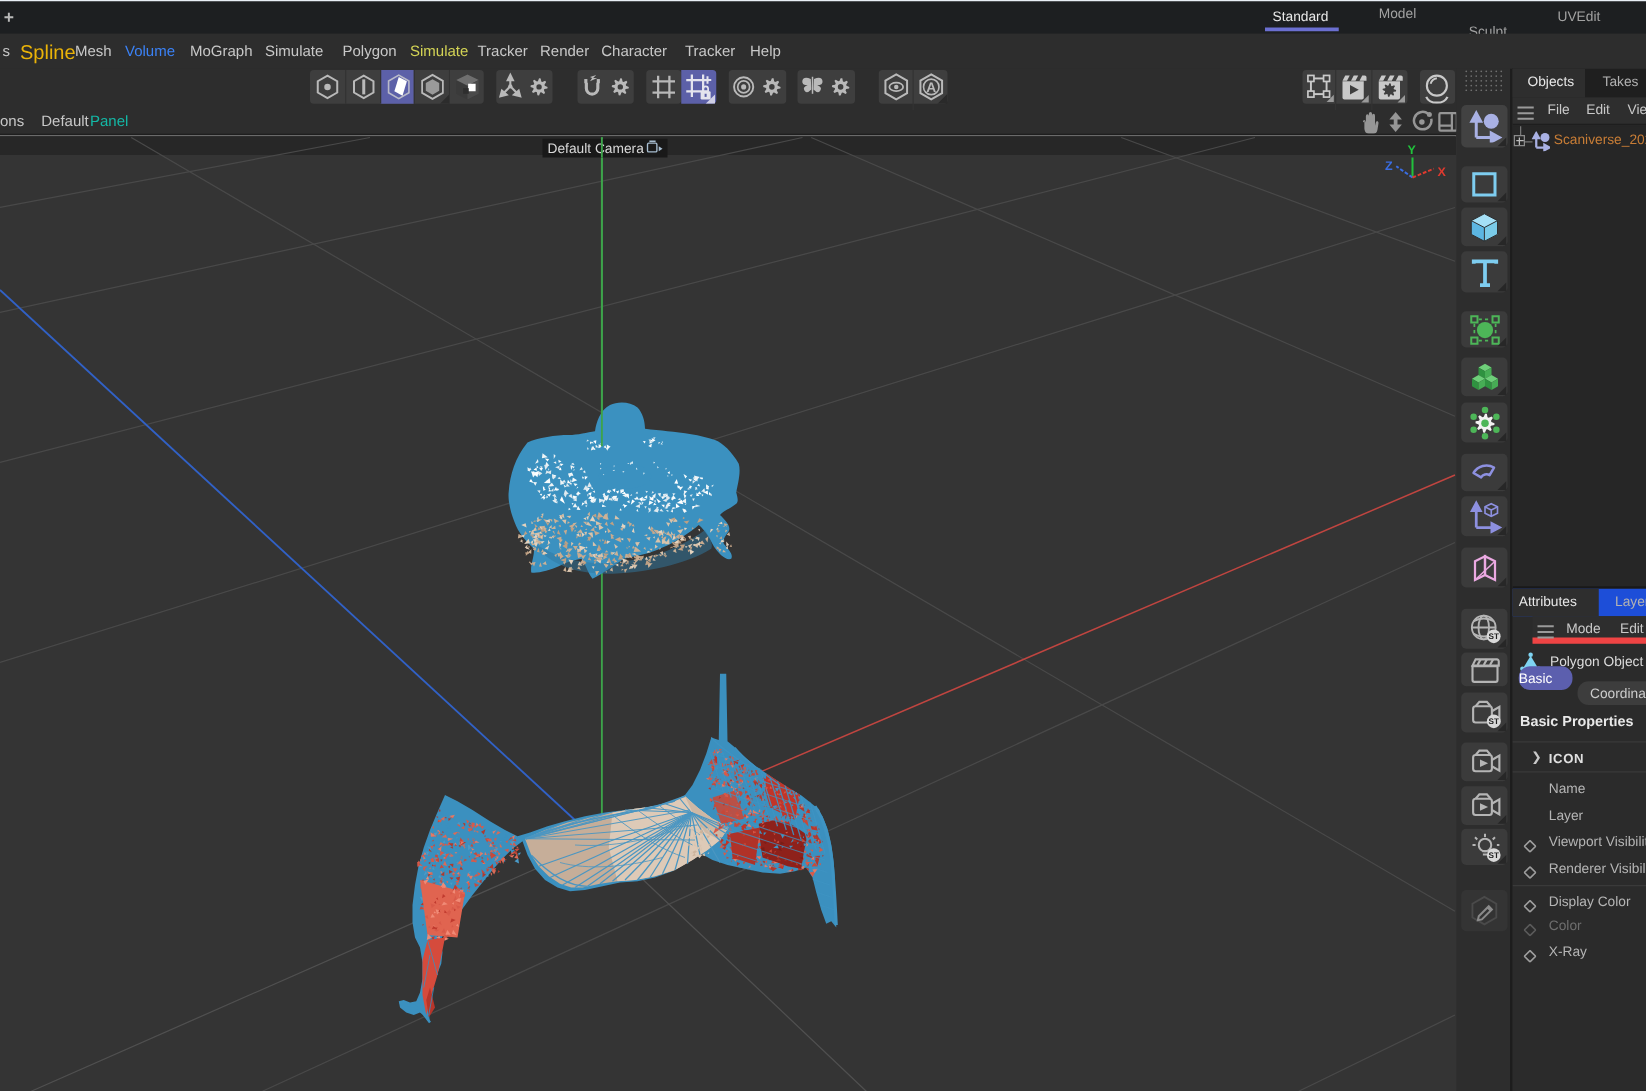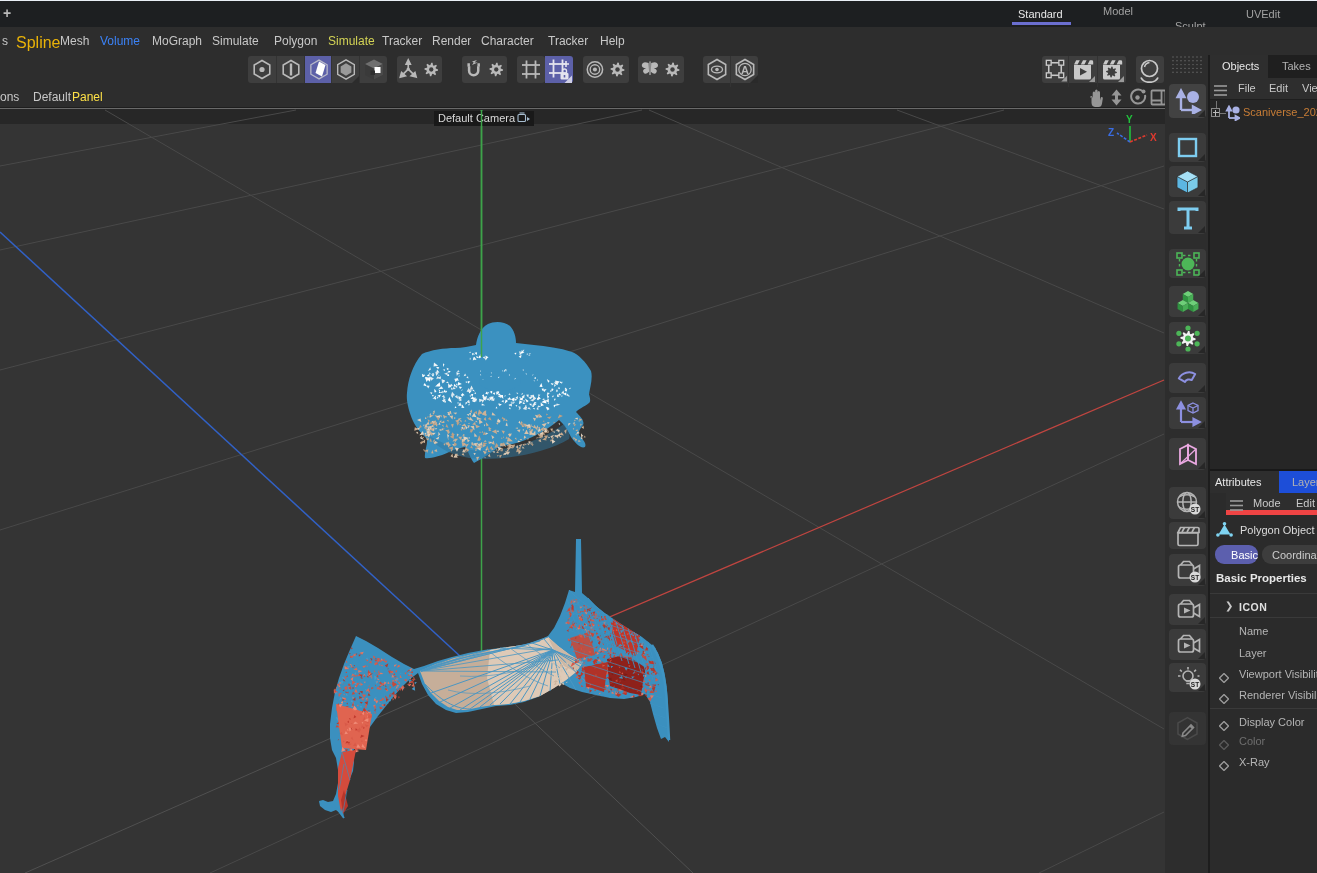--- a/index.html
+++ b/index.html
@@ -191,21 +191,21 @@
     <div style="position:absolute;left:1136px;top:56px;width:28px;height:27px;background:#3e3e3e;border-radius:3px"><svg width="27" height="27" viewBox="0 0 27 27">
         <g fill="none" stroke="#c9c9c9">
           <circle cx="13.5" cy="12.5" r="8" stroke-width="1.7"></circle>
           <path d="M8.5,11 a6,6 0 0 1 5,-4.4" stroke-width="1.5"></path>
           <path d="M5,21.5 a9,7 0 0 0 17,0" stroke-width="1.8"></path>
         </g>
       </svg></div>
 
 <span style="position:absolute;left:-6px;top:90px;font-size:12px;color:#c8c8c8">tions</span>
 <span style="position:absolute;left:33px;top:90px;font-size:12px;color:#c8c8c8">Default</span>
-<span style="position:absolute;left:72px;top:90px;font-size:12px;color:#fde047">Panel</span>
+<span style="position:absolute;left:72px;top:90px;font-size:12px;color:#14b8a6">Panel</span>
 <div style="position:absolute;left:1086px;top:88px;display:flex;gap:2px">
       <svg width="19" height="19" viewBox="0 0 19 19">
         <path d="M5.5,9 v5.5 q0,4 3.5,4.5 h3.5 q3,0 3.5,-3.5 l0.8,-5 q0.2,-1.4 -0.8,-1.6 q-1,-0.2 -1.4,1.2 l-0.6,2.4 v-8 q0,-1.5 -1.2,-1.5 q-1.2,0 -1.2,1.5 v-1.5 q0,-1.5 -1.2,-1.5 q-1.3,0 -1.3,1.5 v1.8 q0,-1.4 -1.2,-1.4 q-1.2,0 -1.2,1.5 v5 q-0.4,-2 -1.7,-1.8 q-1,0.2 -0.5,1.9 z" fill="#969696"></path>
       </svg>
       <svg width="19" height="19" viewBox="0 0 19 19">
         <g fill="#969696">
           <polygon points="9.5,1.5 4.5,7.5 14.5,7.5"></polygon>
           <rect x="8" y="7" width="3" height="5"></rect>
           <polygon points="9.5,17.5 4.5,11.5 14.5,11.5"></polygon>
         </g>
@@ -2299,21 +2299,21 @@
       <span style="position:absolute;left:70px;top:4px;font-size:11px;color:#c9c9c9">Edit</span>
       <span style="position:absolute;left:103px;top:4px;font-size:11px;color:#c9c9c9">Us</span>
     </div>
     <div style="position:absolute;left:6px;top:52px"><svg width="17" height="16" viewBox="0 0 17 16">
             <polygon points="8.5,3.5 14.5,13.5 2.5,13.5" fill="#7fd4f2"></polygon>
             <circle cx="8.5" cy="2.8" r="1.8" fill="#7fd4f2"></circle>
             <circle cx="1.9" cy="14" r="1.8" fill="#7fd4f2"></circle>
             <circle cx="15.1" cy="14" r="1.8" fill="#7fd4f2"></circle>
           </svg></div>
     <span style="position:absolute;left:30px;top:55px;font-size:11px;color:#dcdcdc;white-space:nowrap">Polygon Object [S</span>
-    <div style="position:absolute;left:5px;top:76px;width:43px;height:19px;background:#5c5fae;border-radius:9px;text-align:right"><span style="font-size:11px;color:#fff;line-height:19px">Basic</span></div>
+    <div style="position:absolute;left:5px;top:64px;width:43px;height:19px;background:#5c5fae;border-radius:9px;text-align:left"><span style="font-size:11px;color:#fff;line-height:19px">Basic</span></div>
     <div style="position:absolute;left:52px;top:76px;width:70px;height:19px;background:#3d3d3d;border-radius:9px"><span style="font-size:11px;color:#ccc;line-height:19px;padding-left:10px">Coordinat</span></div>
     <span style="position:absolute;left:6px;top:103px;font-size:11.5px;font-weight:bold;color:#e8e8e8;white-space:nowrap">Basic Properties</span>
     <div style="position:absolute;left:0px;top:124px;width:107px;height:1px;background:#3a3a3a"></div>
     <span style="position:absolute;left:15px;top:131px;font-size:10px;color:#c9c9c9">❯</span>
     <span style="position:absolute;left:29px;top:132px;font-size:10.5px;font-weight:bold;color:#e0e0e0;letter-spacing:0.5px">ICON</span>
     <div style="position:absolute;left:0px;top:148px;width:107px;height:1px;background:#3a3a3a"></div>
     <span style="position:absolute;left:29px;top:156px;font-size:11px;color:#b5b5b5">Name</span>
     <span style="position:absolute;left:29px;top:178px;font-size:11px;color:#b5b5b5">Layer</span>
     <div style="position:absolute;left:9px;top:200px"><svg width="10" height="10" viewBox="0 0 10 10">
             <polygon points="5,0.5 9.5,5 5,9.5 0.5,5" fill="none" stroke="#9d9d9d" stroke-width="1.3"></polygon>

